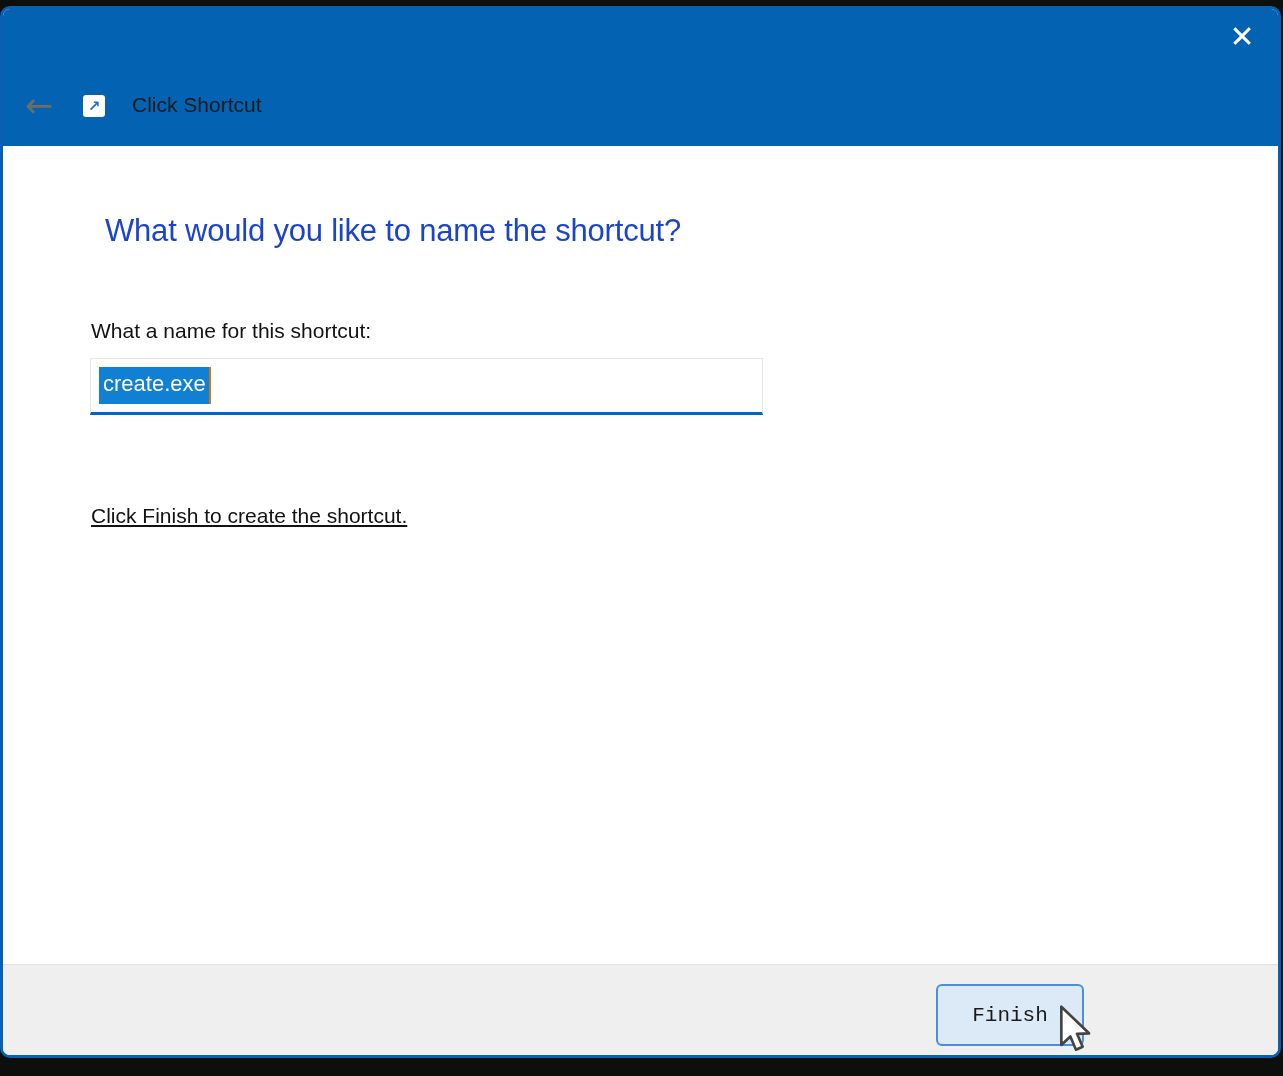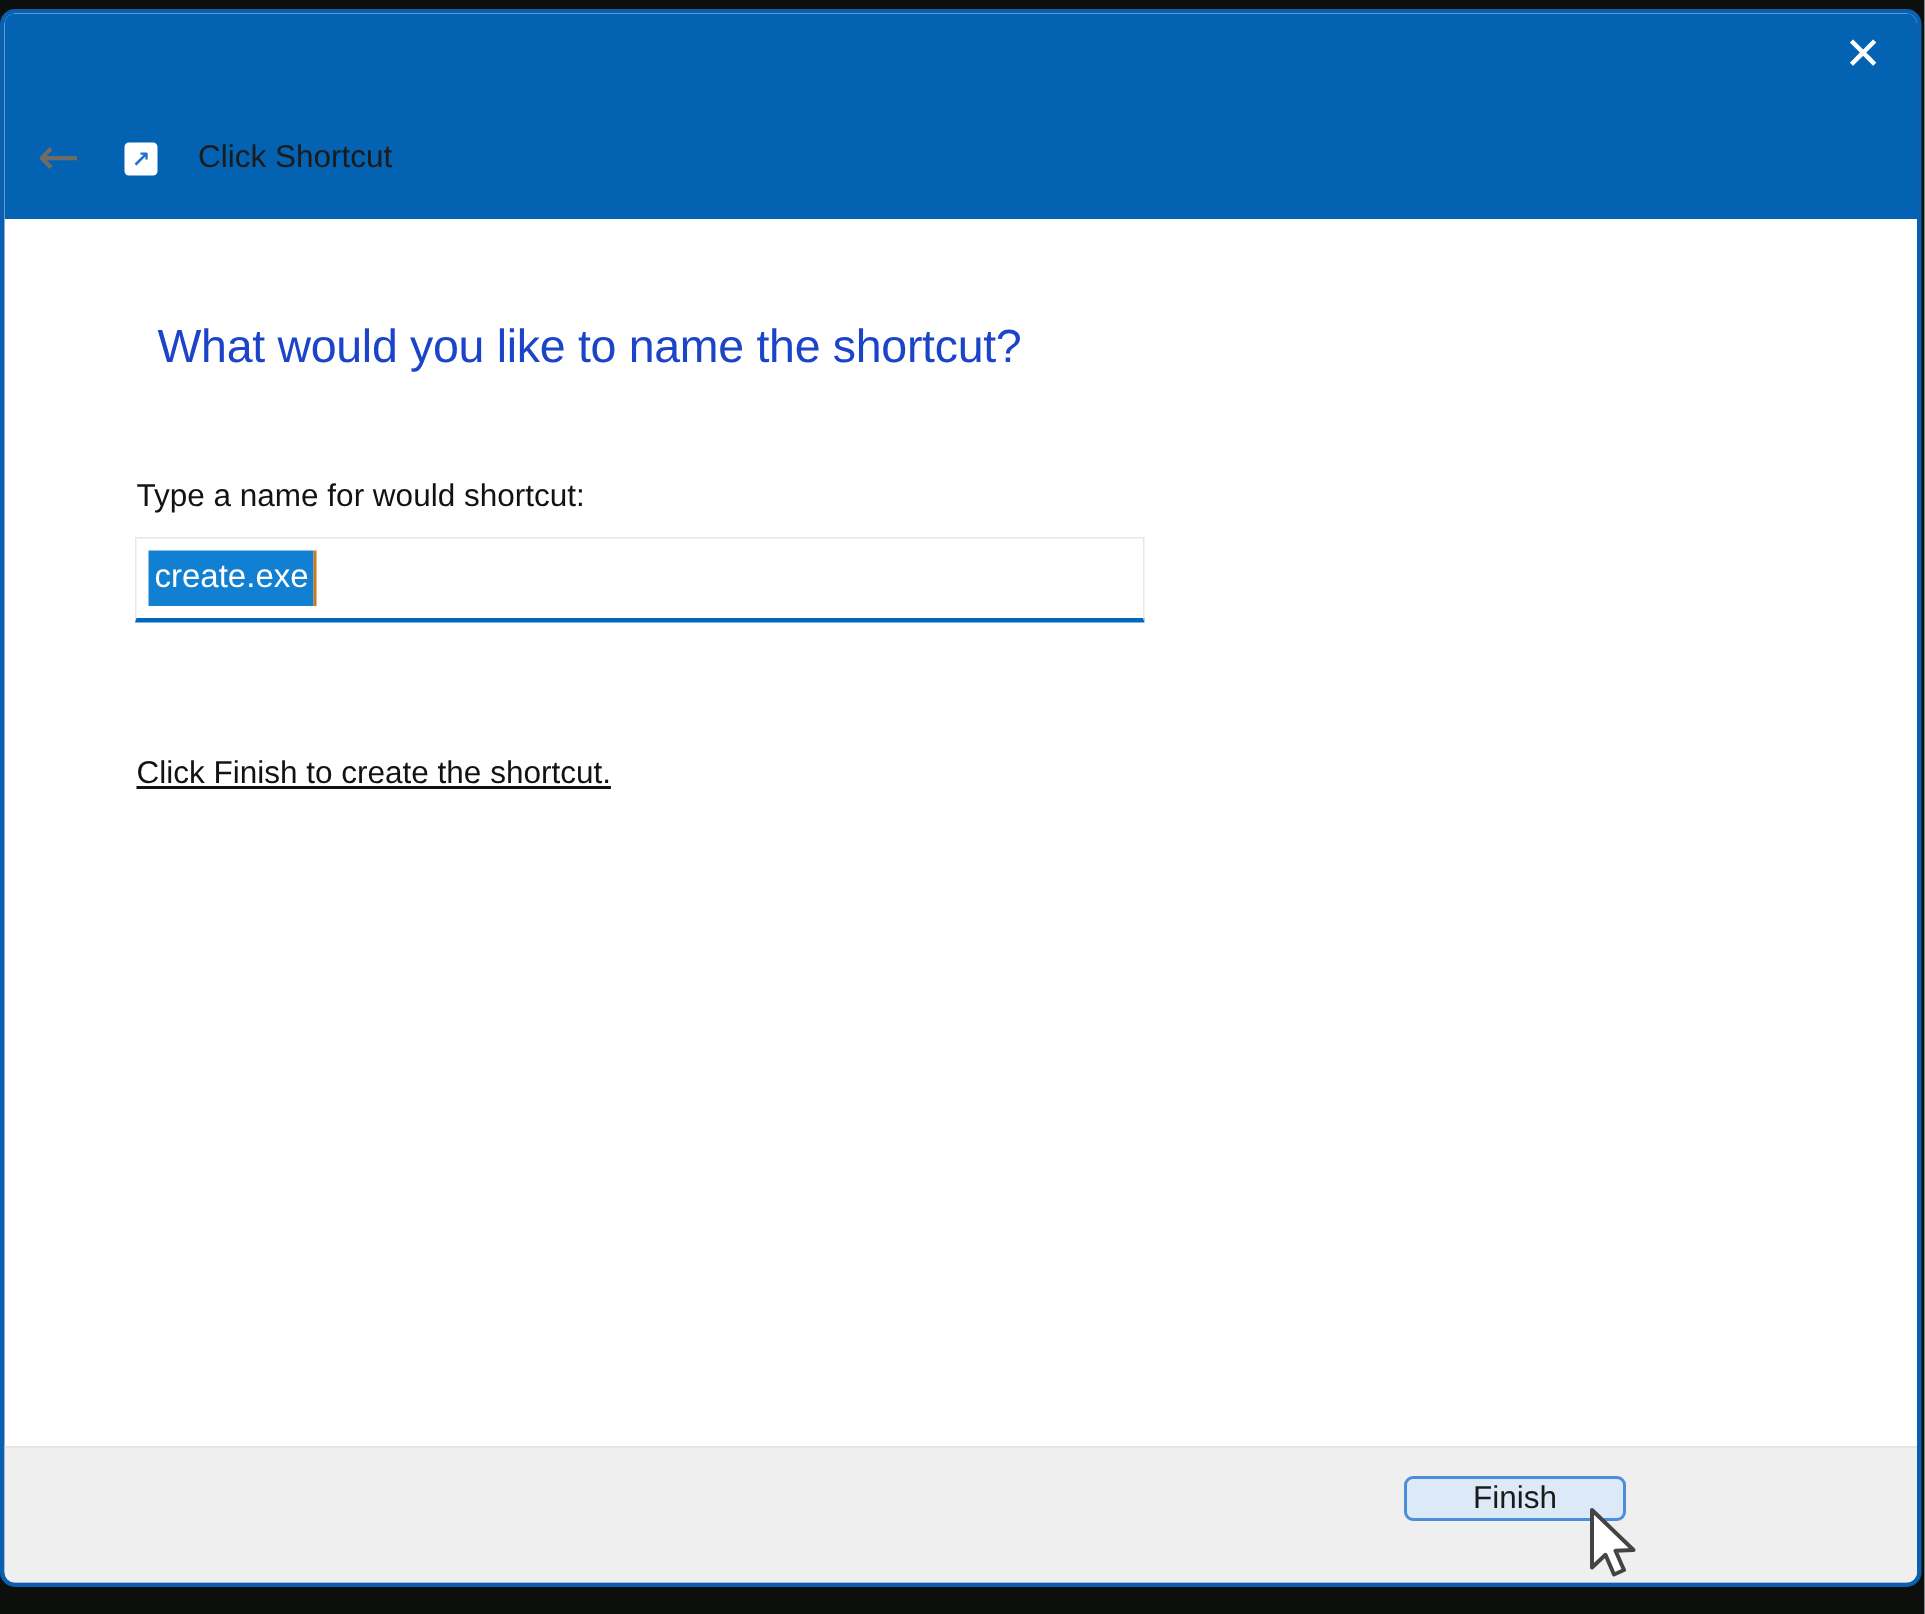--- a/index.html
+++ b/index.html
@@ -87,22 +87,22 @@
   .instruction{
     position:absolute;left:88px;top:495px;
     font-size:21px;color:#121212;text-decoration:underline;
   }
   
   .footer{
     position:absolute;left:0;right:0;bottom:0;height:90px;
     background:#efefef;border-top:1px solid #e2e2e2;
   }
   .btn{
-    position:absolute;top:19px;height:30px;
-    font-family:Liberation Sans, sans-serif;
+    position:absolute;top:19px;height:62px;
+    font-family:Liberation Mono, monospace;
     font-size:21px;color:#1a1a1a;
     border-radius:6px;cursor:default;
   }
   .btn-finish{
     left:933px;width:148px;
     background:#dce9f7;
     border:2px solid #4b8ed9;
   }
   .btn-cancel{
     left:1098px;width:157px;
@@ -130,21 +130,21 @@
       </button>
       <span class="app-icon">
         <span class="glyph">↗</span>
       </span>
       <span class="win-title">Click Shortcut</span>
     </div>
   </div>
 
   <h1 class="heading">What would you like to name the shortcut?</h1>
 
-  <div class="field-label">Type a name for would shortcut:</div>
+  <div class="field-label">What a name for this shortcut:</div>
 
   <div class="name-input">
     <span class="selected-text">create.exe</span>
       <span class="caret"></span>
   </div>
 
   <div class="instruction">Click Finish to create the shortcut.</div>
 
   <div class="footer">
     <button class="btn btn-finish">Finish</button>

